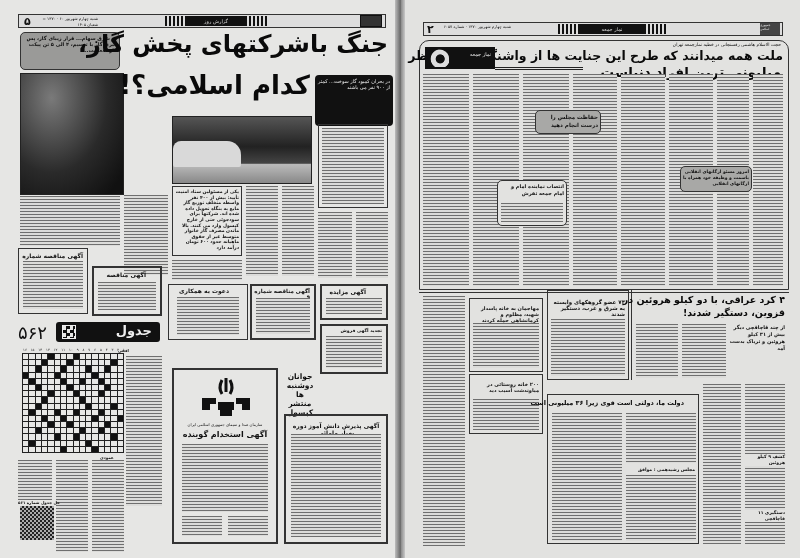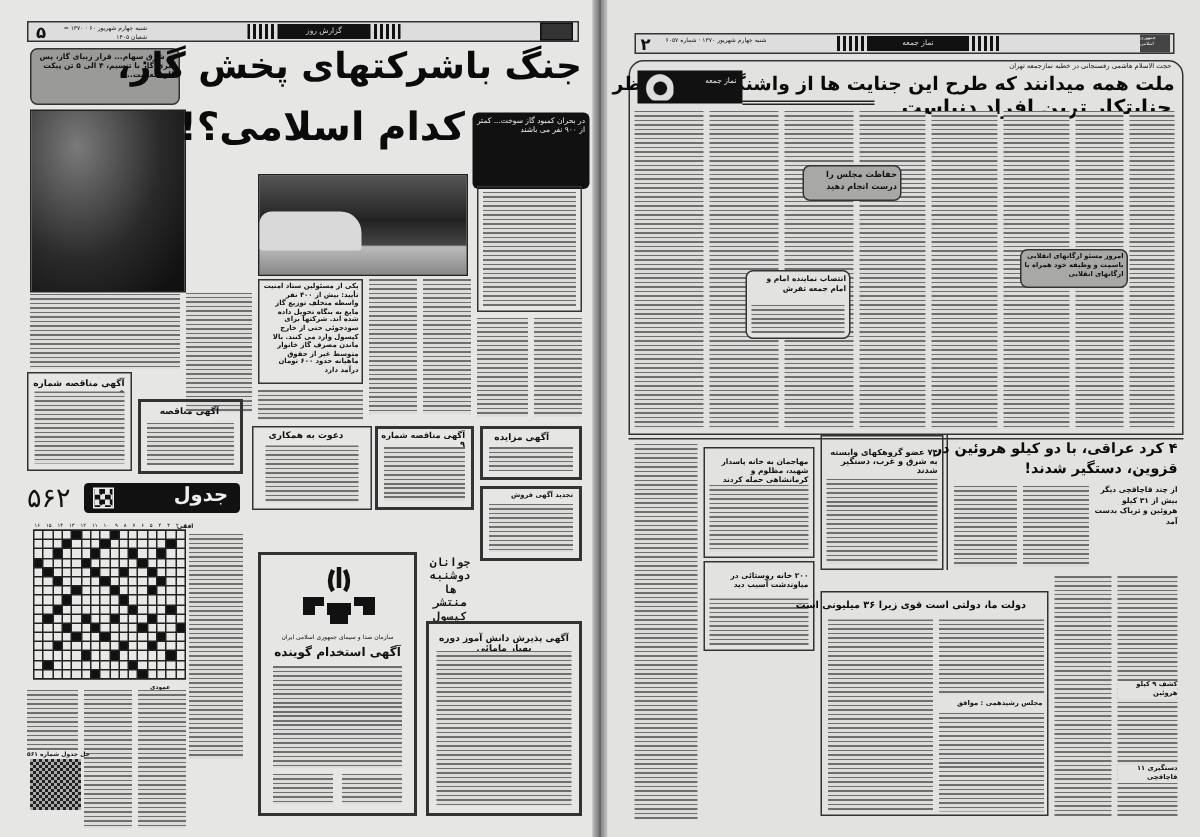--- a/index.html
+++ b/index.html
@@ -396,21 +396,21 @@
       <path d="M28 2 v14 M24 4 q-4 8 0 14 M32 4 q4 8 0 14" stroke="#111" stroke-width="3" fill="none"></path>
       <path d="M4 22 h14 v6 h-6 v6 h-8 z M38 22 h14 v12 h-8 v-6 h-6 z M20 26 h16 v8 h-16 z M22 34 h12 v6 h-12 z" fill="#111"></path>
     </svg>
     <div class="ab smalltxt" style="left:6px;right:6px;top:52px;text-align:center;font-size:4px;">سازمان صدا و سیمای جمهوری اسلامی ایران</div>
     <div class="lbl" style="left:6px;right:6px;top:60px;text-align:center;font-size:8px;">آگهی استخدام گوینده</div>
     <div class="txtcol" style="left:8px;top:74px;right:8px;bottom:30px;"></div>
     <div class="txtcol" style="left:8px;bottom:6px;width:40px;height:20px;"></div>
     <div class="txtcol" style="right:8px;bottom:6px;width:40px;height:20px;"></div>
   </div>
 
-  <div class="ab" style="left:282px;top:372px;width:36px;text-align:center;font-weight:bold;direction:rtl;line-height:9px;font-size:7.5px;font-family:Liberation Mono, monospace;">
+  <div class="ab" style="left:282px;top:372px;width:36px;text-align:center;font-weight:bold;direction:rtl;line-height:9px;font-size:7.5px;">
     <div>جوانان</div>
     <div>دوشنبه ها</div>
     <div>منتشر</div>
     <div>کپسول</div>
   </div>
 
   <div class="ab rule" style="left:284px;top:414px;width:104px;height:130px;border-width:2px;">
     <div class="lbl" style="left:6px;right:6px;top:6px;text-align:center;font-size:6px;">آگهی پذیرش دانش آموز دوره بهیار مامائی</div>
     <div class="txtcol" style="left:5px;top:18px;right:5px;bottom:5px;"></div>
   </div>
@@ -423,21 +423,21 @@
   <div class="ab" style="left:22px;top:23px;font-size:11px;font-weight:bold;">۲</div>
   <div class="ab smalltxt" style="left:36px;top:24px;width:70px;font-size:4px;">شنبه چهارم شهریور ۱۳۷۰ · شماره ۶۰۵۷</div>
   <div class="barcode" style="left:153px;top:24px;width:18px;"></div>
   <div class="blkband" style="left:173px;top:24px;width:68px;">نماز جمعه</div>
   <div class="barcode" style="left:243px;top:24px;width:18px;"></div>
   <div class="ab" style="left:355px;top:23px;width:20px;height:12px;background:#444;font-size:3px;color:#eee;overflow:hidden;">جمهوری اسلامی</div>
 
   <div class="ab rule" style="left:14px;top:40px;width:370px;height:250px;border-radius:10px 10px 0 0;border-width:1.5px;"></div>
   <div class="ab smalltxt" style="left:200px;top:42px;width:176px;font-size:4.5px;text-align:right;">حجت الاسلام هاشمی رفسنجانی در خطبه نمازجمعه تهران</div>
   <div class="headline" style="left:110px;top:48px;width:268px;text-align:right;font-size:12.5px;">ملت همه میدانند که طرح این جنایت ها از واشنگتن و زیر نظر</div>
-  <div class="headline" style="left:110px;top:64px;width:266px;text-align:right;font-size:13.5px;">جنایتکار ترین افراد دنیاست</div>
+  <div class="headline" style="left:110px;top:64px;width:266px;text-align:right;font-size:13.5px;">میلیونی ترین افراد دنیاست</div>
   <div class="ab" style="left:90px;top:67px;width:88px;height:3px;border-top:1px solid #222;border-bottom:1px solid #222;"></div>
 
   <div class="ab" style="left:20px;top:47px;width:70px;height:22px;background:#111;">
     <div class="ab" style="left:2px;top:2px;width:22px;height:18px;background:radial-gradient(circle at 60% 55%,#111 25%,#ddd 30%,#ddd 55%,#111 60%);border-radius:50% 50% 0 0;"></div>
     <div class="ab" style="right:4px;top:4px;color:#eee;font-size:5px;">نماز جمعه</div>
   </div>
 
   <div class="txtcol" style="left:18px;top:74px;width:46px;height:212px;"></div>
   <div class="txtcol" style="left:68px;top:74px;width:46px;height:212px;"></div>
   <div class="txtcol" style="left:118px;top:74px;width:46px;height:212px;"></div>

